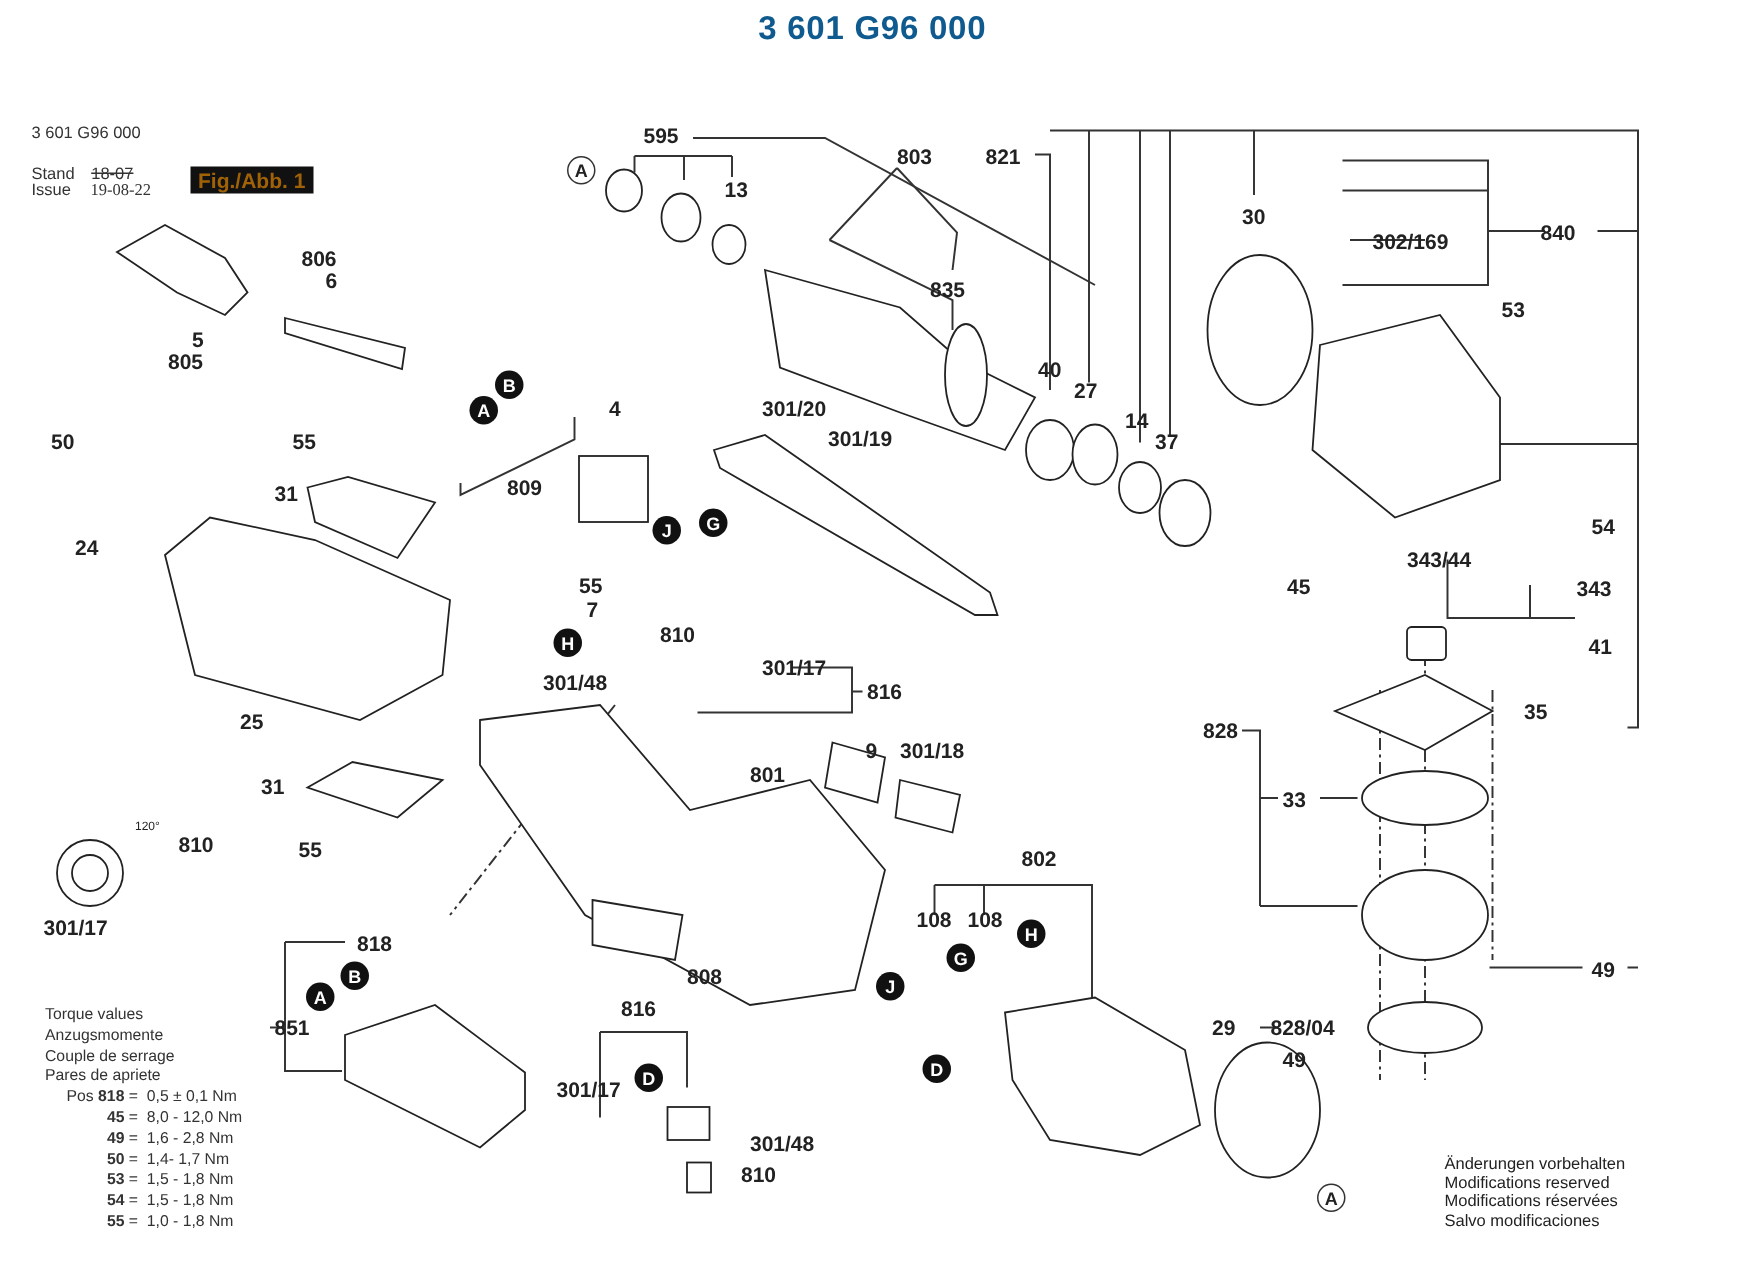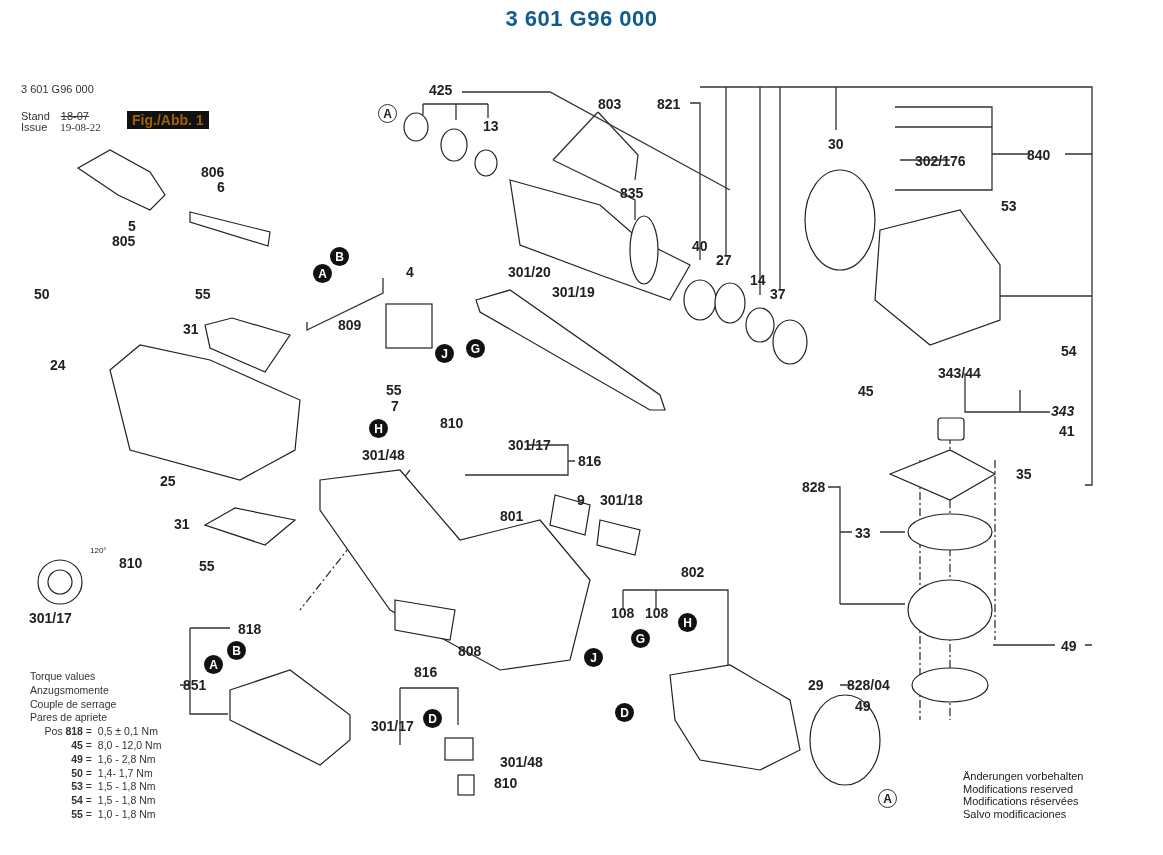--- a/index.html
+++ b/index.html
@@ -106,42 +106,42 @@
 
     <path d="M230 690 L290 670 L350 715 L350 740 L320 765 L230 720 Z"></path>
     <rect x="445" y="738" width="28" height="22"></rect>
     <rect x="458" y="775" width="16" height="20"></rect>
 
     <circle cx="60" cy="582" r="22"></circle>
     <circle cx="60" cy="582" r="12"></circle>
   </g>
 </svg>
 
-<div class="lbl" style="left:429px;top:82px;">425</div>
+<div class="lbl" style="left:429px;top:82px;">595</div>
 <div class="lbl" style="left:598px;top:96px;">803</div>
 <div class="lbl" style="left:657px;top:96px;">821</div>
 <div class="lbl" style="left:483px;top:118px;">13</div>
 <div class="lbl" style="left:620px;top:185px;">835</div>
 <div class="lbl" style="left:201px;top:164px;">806</div>
 <div class="lbl" style="left:217px;top:179px;">6</div>
 <div class="lbl" style="left:128px;top:218px;">5</div>
 <div class="lbl" style="left:112px;top:233px;">805</div>
 
 <div class="lbl" style="left:828px;top:136px;">30</div>
 <div class="lbl" style="left:1027px;top:147px;">840</div>
-<div class="lbl" style="left:915px;top:153px;">302/176</div>
+<div class="lbl" style="left:915px;top:153px;">302/169</div>
 <div class="lbl" style="left:1001px;top:198px;">53</div>
 <div class="lbl" style="left:692px;top:238px;text-align:center;">40</div>
 <div class="lbl" style="left:716px;top:252px;">27</div>
 <div class="lbl" style="left:750px;top:272px;">14</div>
 <div class="lbl" style="left:770px;top:286px;">37</div>
 <div class="lbl" style="left:858px;top:383px;">45</div>
 <div class="lbl" style="left:1061px;top:343px;">54</div>
 <div class="lbl" style="left:938px;top:365px;">343/44</div>
-<div class="lbl" style="left:1051px;top:403px;font-style:italic;">343</div>
+<div class="lbl" style="left:1051px;top:384px;">343</div>
 <div class="lbl" style="left:1059px;top:423px;">41</div>
 <div class="lbl" style="left:1016px;top:466px;">35</div>
 <div class="lbl" style="left:802px;top:479px;">828</div>
 <div class="lbl" style="left:855px;top:525px;">33</div>
 <div class="lbl" style="left:1061px;top:638px;">49</div>
 <div class="lbl" style="left:847px;top:677px;">828/04</div>
 <div class="lbl" style="left:855px;top:698px;">49</div>
 <div class="lbl" style="left:808px;top:677px;">29</div>
 
 <div class="lbl" style="left:34px;top:286px;">50</div>

